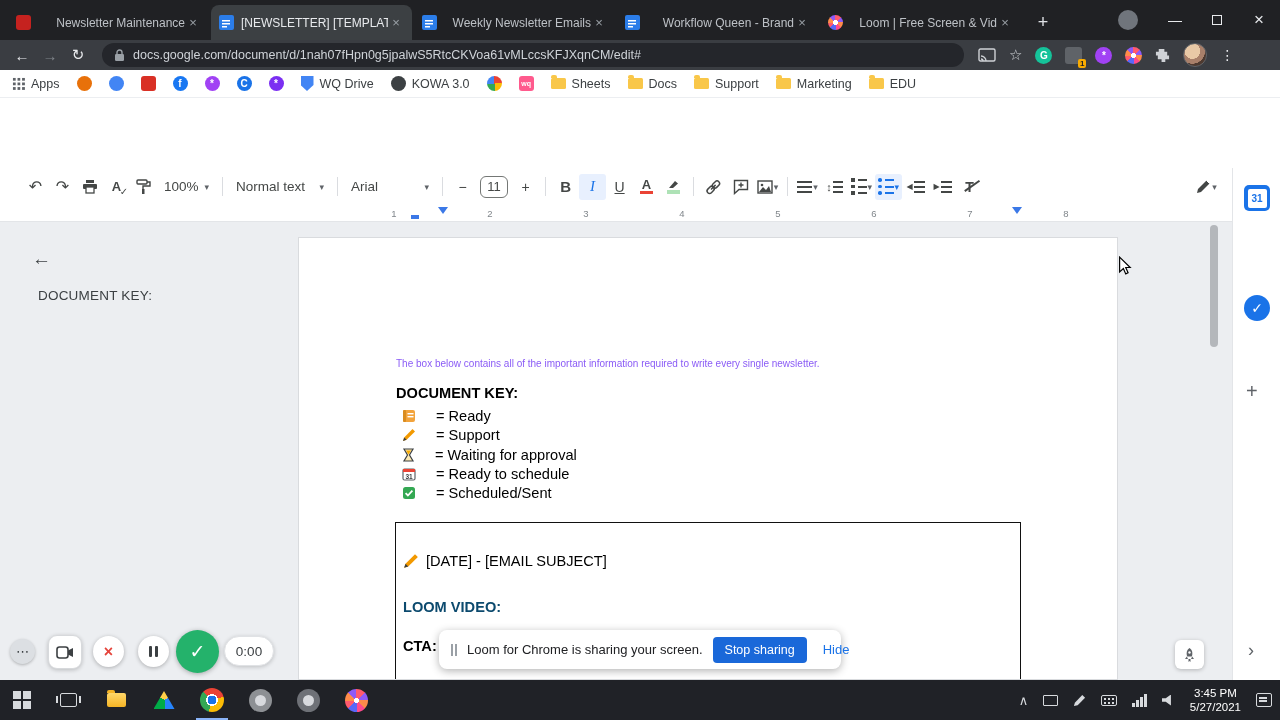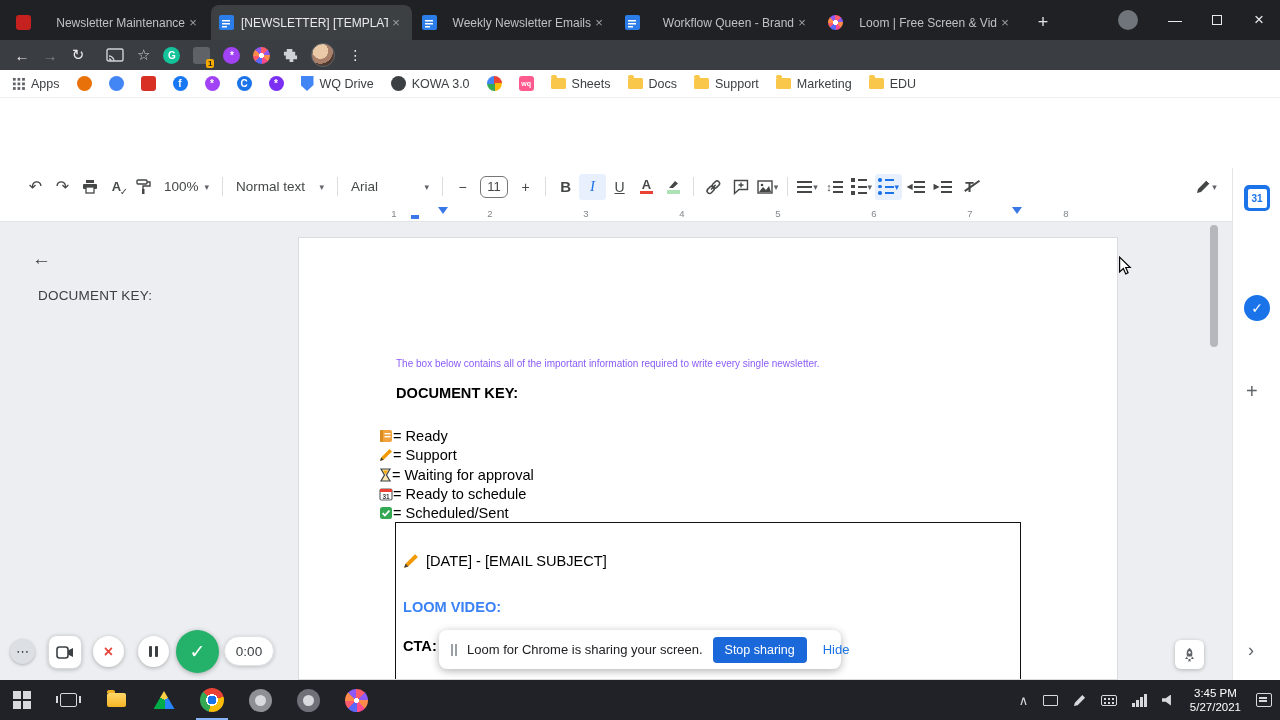--- a/index.html
+++ b/index.html
@@ -119,24 +119,24 @@
      border-top:7px solid #3b78e7;top:2px;}
 
   
   .workspace{position:absolute;left:0;top:222px;width:1280px;height:458px;background:#eceef1;}
   .outline-back{position:absolute;left:32px;top:26px;font-size:19px;color:#3c4043;}
   .outline-item{position:absolute;left:38px;top:66px;font-size:13.5px;color:#3c4043;letter-spacing:.2px;}
   .page{position:absolute;left:298px;top:15px;width:820px;height:443px;background:#fff;
      border:1px solid #d9dbde;overflow:hidden;}
   .pg-intro{position:absolute;left:97px;top:120px;width:640px;font-size:10px;color:#8b5cf6;}
   .pg-keytitle{position:absolute;left:97px;top:147px;font-size:14.6px;font-weight:bold;color:#000;}
-  .keyrow{position:absolute;left:80px;display:flex;align-items:center;gap:0;font-size:14.6px;color:#000;height:18px;margin-top:20px;}
+  .keyrow{position:absolute;left:103px;display:flex;align-items:center;gap:20px;font-size:14.6px;color:#000;height:18px;}
   .pg-box{position:absolute;left:96px;top:284px;width:626px;height:200px;border:1.5px solid #111;}
   .box-line1{position:absolute;left:7px;top:30px;display:flex;align-items:center;gap:7px;font-size:14.6px;color:#000;}
-  .box-loom{position:absolute;left:7px;top:76px;font-size:14.6px;font-weight:bold;color:#3b82f6;}
+  .box-loom{position:absolute;left:7px;top:76px;font-size:14.6px;font-weight:bold;color:#0c4a6e;}
   .box-cta{position:absolute;left:7px;top:115px;font-size:14.6px;font-weight:bold;color:#000;}
   .scrollbar{position:absolute;left:1210px;top:3px;width:8px;height:122px;background:#b4b7bb;border-radius:4px;}
 
   
   .sidepanel{position:absolute;left:1232px;top:168px;width:48px;height:512px;background:#fff;border-left:1px solid #e3e5e8;}
   .sp-ic{position:absolute;left:11px;width:26px;height:26px;}
   .cal-ic{background:#1a73e8;border-radius:5px;display:flex;align-items:center;justify-content:center;}
   .cal-in{width:19px;height:19px;background:#fff;border-radius:2px;display:flex;align-items:center;justify-content:center;
      font-size:10px;font-weight:bold;color:#1a73e8;}
   .keep-ic{background:#fbbc04;border-radius:5px;position:relative;}
@@ -254,20 +254,27 @@
           <span class="wc-box"></span>
         </span>
       <span class="wc" style="font-size:17px">×</span>
     </div>
   </div>
 
   <div class="addr">
     <span class="nav-ic" style="margin-left:8px">←</span>
     <span class="nav-ic dim">→</span>
     <span class="nav-ic">↻</span>
+    <div class="urlpill">
+      <svg width="11" height="13" viewBox="0 0 11 13">
+        <rect x="1" y="5" width="9" height="7" rx="1.2" fill="#9aa0a6"></rect>
+        <path d="M3 5V3.5a2.5 2.5 0 015 0V5" fill="none" stroke="#9aa0a6" stroke-width="1.4"></path>
+      </svg>
+      <span class="urltext">docs.google.com/document/d/1nah07fHpn0g5jpalwS5RtcCKVoa61vMLccsKFJXqnCM/edit#</span>
+    </div>
     <div class="addr-right">
       <svg width="18" height="14" viewBox="0 0 18 14">
         <rect x="1" y="1" width="16" height="12" rx="1.5" fill="none" stroke="#cfd2d6" stroke-width="1.4"></rect>
         <path d="M3 11a2 2 0 012 2M3 8a5 5 0 015 5" fill="none" stroke="#cfd2d6" stroke-width="1.3"></path>
       </svg>
       <span style="color:#cfd2d6;font-size:15px">☆</span>
       <span class="ext-ic" style="background:#15c39a">G</span>
       <span class="ext-ic" style="background:#5f6368;border-radius:3px">
         <span class="badge">1</span>
       </span>

